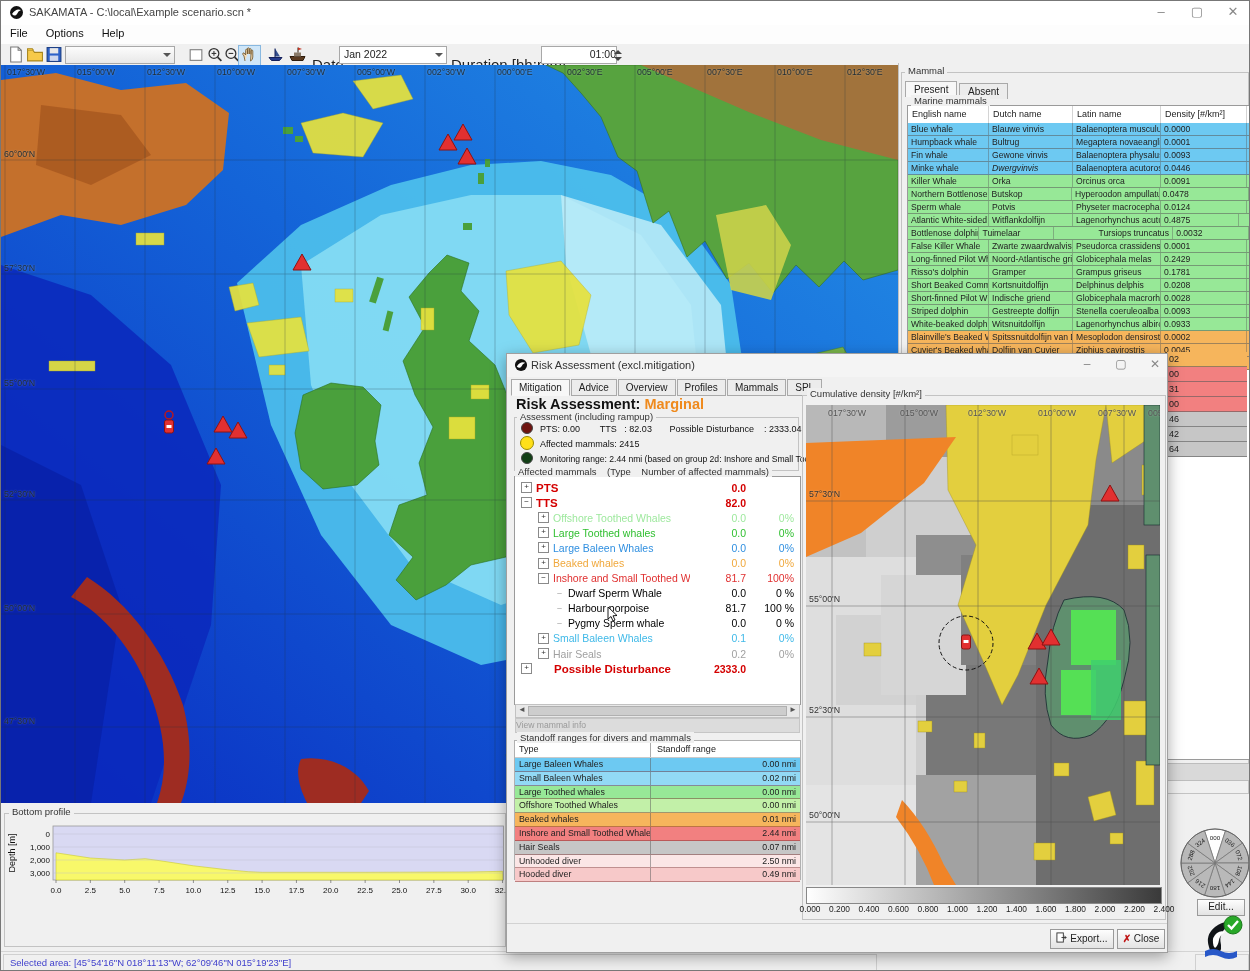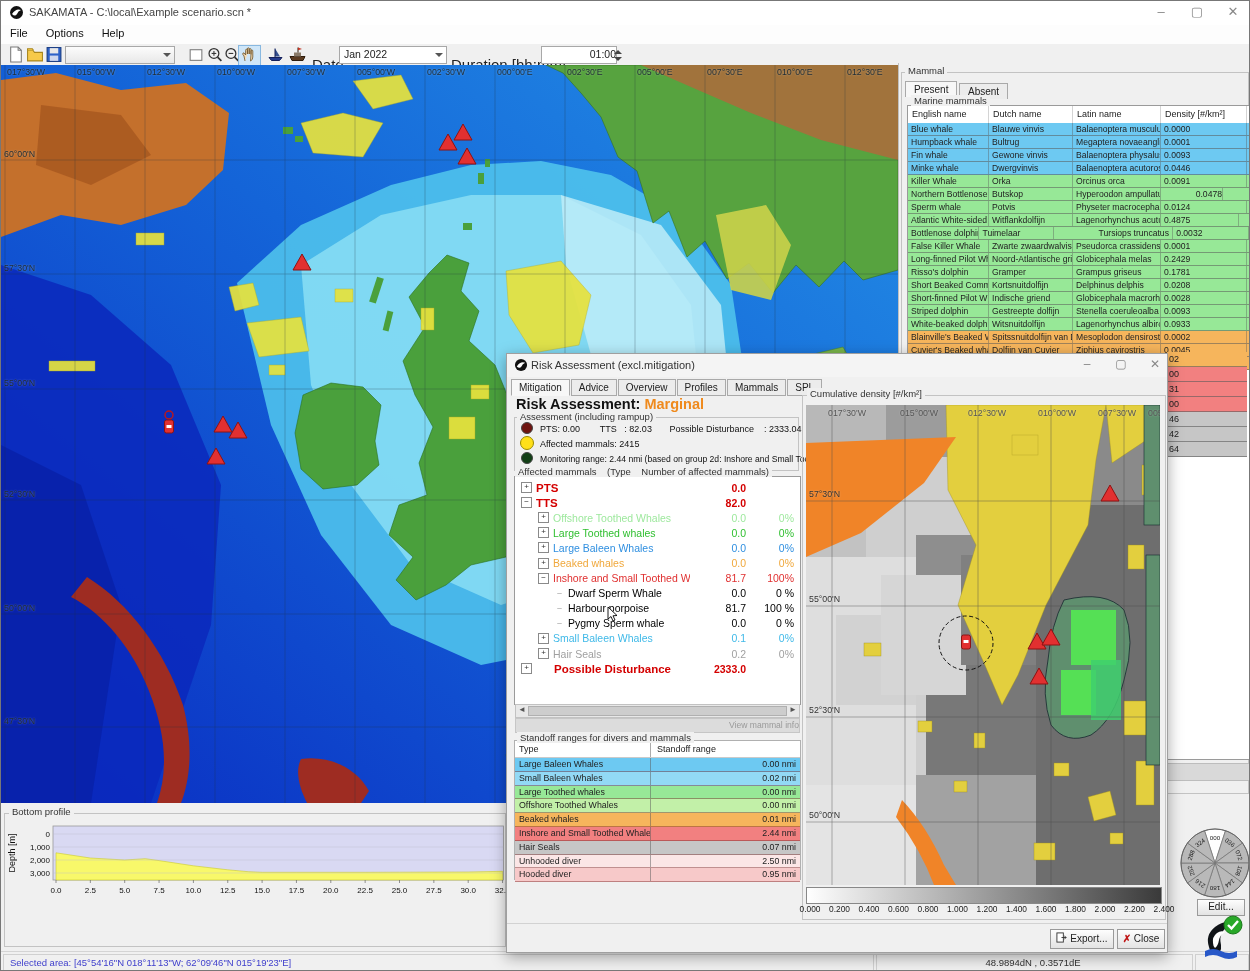--- a/index.html
+++ b/index.html
@@ -313,35 +313,35 @@
             <div class="mtc" style="width: 86px;">0.0001</div>
           </div>
           <div class="mtr" style="background: rgb(109, 201, 242);">
             <div class="mtc" style="width: 81px;">Fin whale</div>
             <div class="mtc" style="width: 84px;">Gewone vinvis</div>
             <div class="mtc" style="width: 88px;">Balaenoptera physalus</div>
             <div class="mtc" style="width: 86px;">0.0093</div>
           </div>
           <div class="mtr" style="background: rgb(109, 201, 242);">
             <div class="mtc" style="width: 81px;">Minke whale</div>
-            <div class="mtc" style="width: 84px;">Dwergvinvis</div>
+            <div class="mtc" style="width: 84px; font-style: italic;">Dwergvinvis</div>
             <div class="mtc" style="width: 88px;">Balaenoptera acutorostra...</div>
             <div class="mtc" style="width: 86px;">0.0446</div>
           </div>
           <div class="mtr" style="background: rgb(151, 232, 151);">
             <div class="mtc" style="width: 81px;">Killer Whale</div>
             <div class="mtc" style="width: 84px;">Orka</div>
             <div class="mtc" style="width: 88px;">Orcinus orca</div>
             <div class="mtc" style="width: 86px;">0.0091</div>
           </div>
           <div class="mtr" style="background: rgb(151, 232, 151);">
             <div class="mtc" style="width: 81px;">Northern Bottlenose whale</div>
             <div class="mtc" style="width: 84px;">Butskop</div>
             <div class="mtc" style="width: 88px;">Hyperoodon ampullatus</div>
-            <div class="mtc" style="width: 62px; text-align: right;">0.0478</div>
+            <div class="mtc" style="width: 90px;">0.0478</div>
           </div>
           <div class="mtr" style="background: rgb(151, 232, 151);">
             <div class="mtc" style="width: 81px;">Sperm whale</div>
             <div class="mtc" style="width: 84px;">Potvis</div>
             <div class="mtc" style="width: 88px;">Physeter macrocephalus</div>
             <div class="mtc" style="width: 86px;">0.0124</div>
           </div>
           <div class="mtr" style="background: rgb(151, 232, 151);">
             <div class="mtc" style="width: 81px;">Atlantic White-sided dolphi.</div>
             <div class="mtc" style="width: 84px;">Witflankdolfijn</div>
@@ -564,21 +564,21 @@
     </div>
 
     <svg class="abs" style="left:100px;top:252px;z-index:9" width="12" height="16">
         <path d="M1,1 L1,13 L4,10.5 L6,15 L8,14 L6,9.8 L10,9.5Z" fill="#fff" stroke="#000" stroke-width=".9"></path>
       </svg>
     <div class="abs" style="left:8px;top:350px;width:283px;height:12px;background:#e8e8e8;border:1px solid #c2c2c2">
       <span style="position:absolute;left:2px;top:0;font-size:8px;color:#555">◄</span>
       <span style="position:absolute;right:2px;top:0;font-size:8px;color:#555">►</span>
       <div style="position:absolute;left:12px;top:1px;right:12px;height:8px;background:#cdcdcd;border:1px solid #b0b0b0"></div>
     </div>
-    <div class="abs" style="left:8px;top:364px;width:283px;height:13px;background:#dcdcdc;border:1px solid #c6c6c6;text-align:right;font-size:8.6px;color:#9a9a9a;line-height:12px">View mammal info</div>
+    <div class="abs" style="left:8px;top:364px;width:283px;height:13px;background:#dcdcdc;border:1px solid #c6c6c6;text-align:left;font-size:8.6px;color:#9a9a9a;line-height:12px">View mammal info</div>
 
     <span class="grouplabel" style="left:10px;top:378px">Standoff ranges for divers and mammals</span>
     <div class="abs" style="left:7px;top:386px;width:285px;height:138px;background:#fff;border:1px solid #b0b0b0">
       <div id="so-header" style="display:flex;height:16px;border-bottom:1px solid #cacaca">
           <div class="sot" style="font-size: 9px; padding-top: 3px;">Type</div>
           <div class="sor" style="font-size: 9px; padding-top: 3px; text-align: left; padding-left: 6px;">Standoff range</div>
         </div>
       <div id="so-rows">
           <div class="sorow" style="background: rgb(109, 201, 242);">
             <div class="sot">Large Baleen Whales</div>
@@ -607,21 +607,21 @@
           <div class="sorow" style="background: rgb(198, 198, 198);">
             <div class="sot">Hair Seals</div>
             <div class="sor">0.07 nmi</div>
           </div>
           <div class="sorow" style="background: rgb(251, 230, 230);">
             <div class="sot">Unhooded diver</div>
             <div class="sor">2.50 nmi</div>
           </div>
           <div class="sorow" style="background: rgb(247, 201, 201);">
             <div class="sot">Hooded diver</div>
-            <div class="sor">0.95 nmi</div>
+            <div class="sor">0.49 nmi</div>
           </div>
         </div>
     </div>
 
     <span class="grouplabel" style="left:300px;top:34px">Cumulative density [#/km²]</span>
     <div class="groupbox" style="left:295px;top:41px;width:362px;height:523px"></div>
     <div class="abs" style="left:299px;top:51px;width:354px;height:480px;overflow:hidden">
       <svg width="354" height="480" viewBox="0 0 354 480">
         <rect width="354" height="480" fill="#cfcfcf"></rect>
         <rect x="0" y="0" width="80" height="60" fill="#b8b8b8"></rect>
@@ -717,21 +717,20 @@
       <span>Export...</span>
     </div>
     <div class="button" style="left:610px;top:575px;width:46px;height:18px;line-height:17px">
       <span style="color:#c01818;font-weight:bold">✗</span>
       <span>Close</span>
     </div>
   </div>
 
   <div class="abs" id="statusbar">
     <div class="statsec" style="left:2px;width:866px;padding-left:6px;color:#4040cc">Selected area: [45°54'16"N 018°11'13"W; 62°09'46"N 015°19'23"E]</div>
-    <div class="statsec" style="left:872px;width:318px;text-align:center;color:#333">48.9894dN , 0.3571dE</div>
     <div class="statsec" style="left:1194px;width:52px"></div>
   </div>
 
   <svg class="abs" style="left:1198px;top:912px;z-index:60" width="44" height="48" viewBox="0 0 44 48">
     <path d="M10,34 Q6,22 16,14 Q28,5 36,12 Q28,12 24,18 Q20,24 22,32 Q23,40 16,42 Q11,40 10,34Z" fill="#101418"></path>
     <path d="M14,30 Q13,24 18,20 Q22,17 26,19 Q21,22 20,27 Q19,33 16,35 Q14,33 14,30Z" fill="#fff"></path>
     <path d="M6,38 Q14,34 22,38 Q30,42 38,38 L38,44 Q30,48 22,44 Q14,40 6,44Z" fill="#2858c8"></path>
     <circle cx="34" cy="12" r="9" fill="#28a828" stroke="#1a7a1a"></circle>
     <path d="M29,12 l3.5,3.5 L39,8" stroke="#fff" stroke-width="2.4" fill="none"></path>
   </svg>

